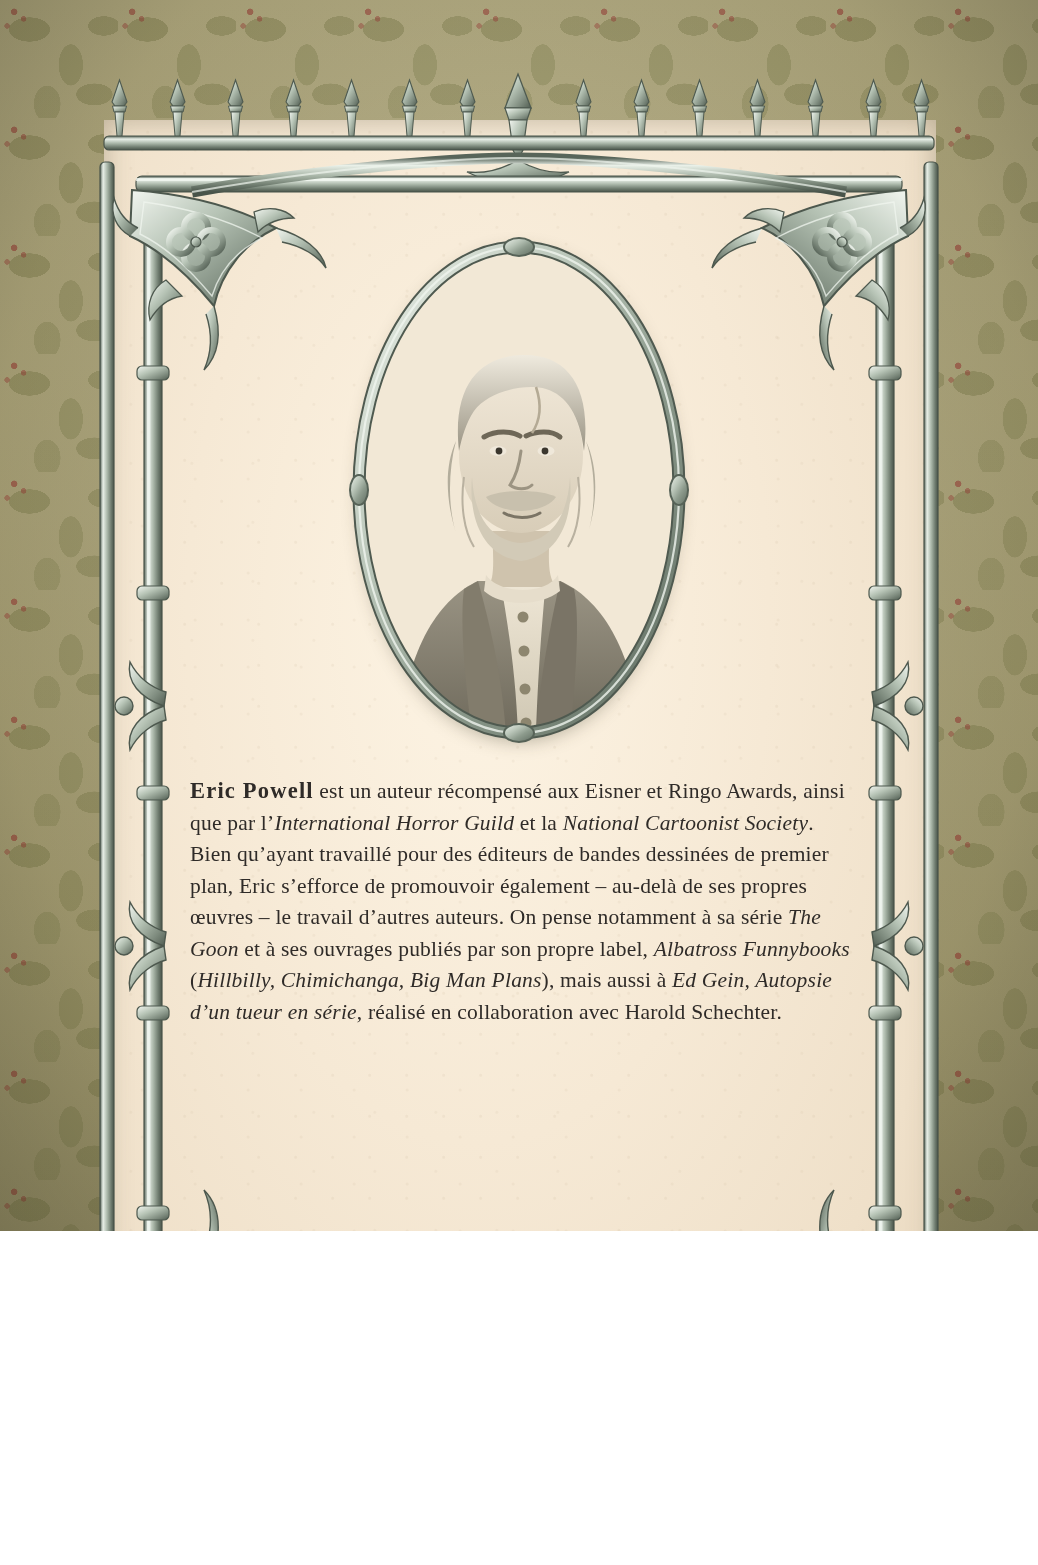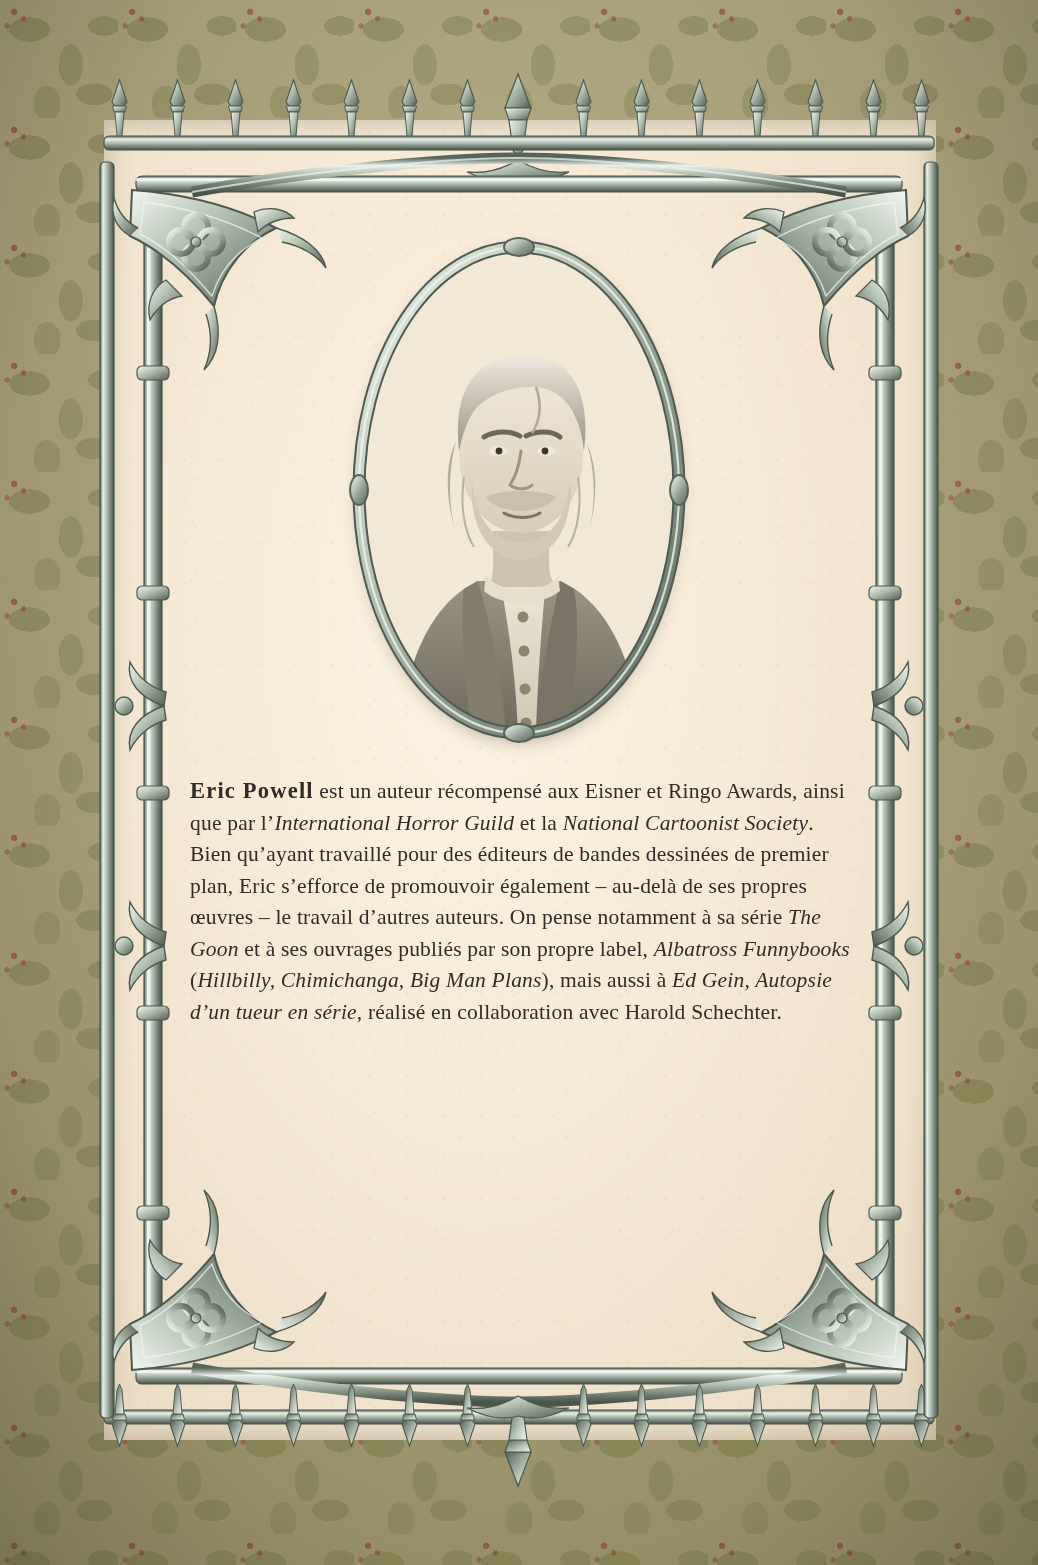--- a/index.html
+++ b/index.html
@@ -11,21 +11,21 @@
     width: 1038px;
     height: 1565px;
     overflow: hidden;
     font-family: "Liberation Serif", serif;
   }
 
   
   .page {
     position: relative;
     width: 1038px;
-    height: 1565px;
+    height: 1231px;
     overflow: hidden;
     background: #a8a075;
     text-decoration: underline;
   }
 
   
   .wallpaper {
     position: absolute;
     inset: 0;
     background-color: #a9a177;

